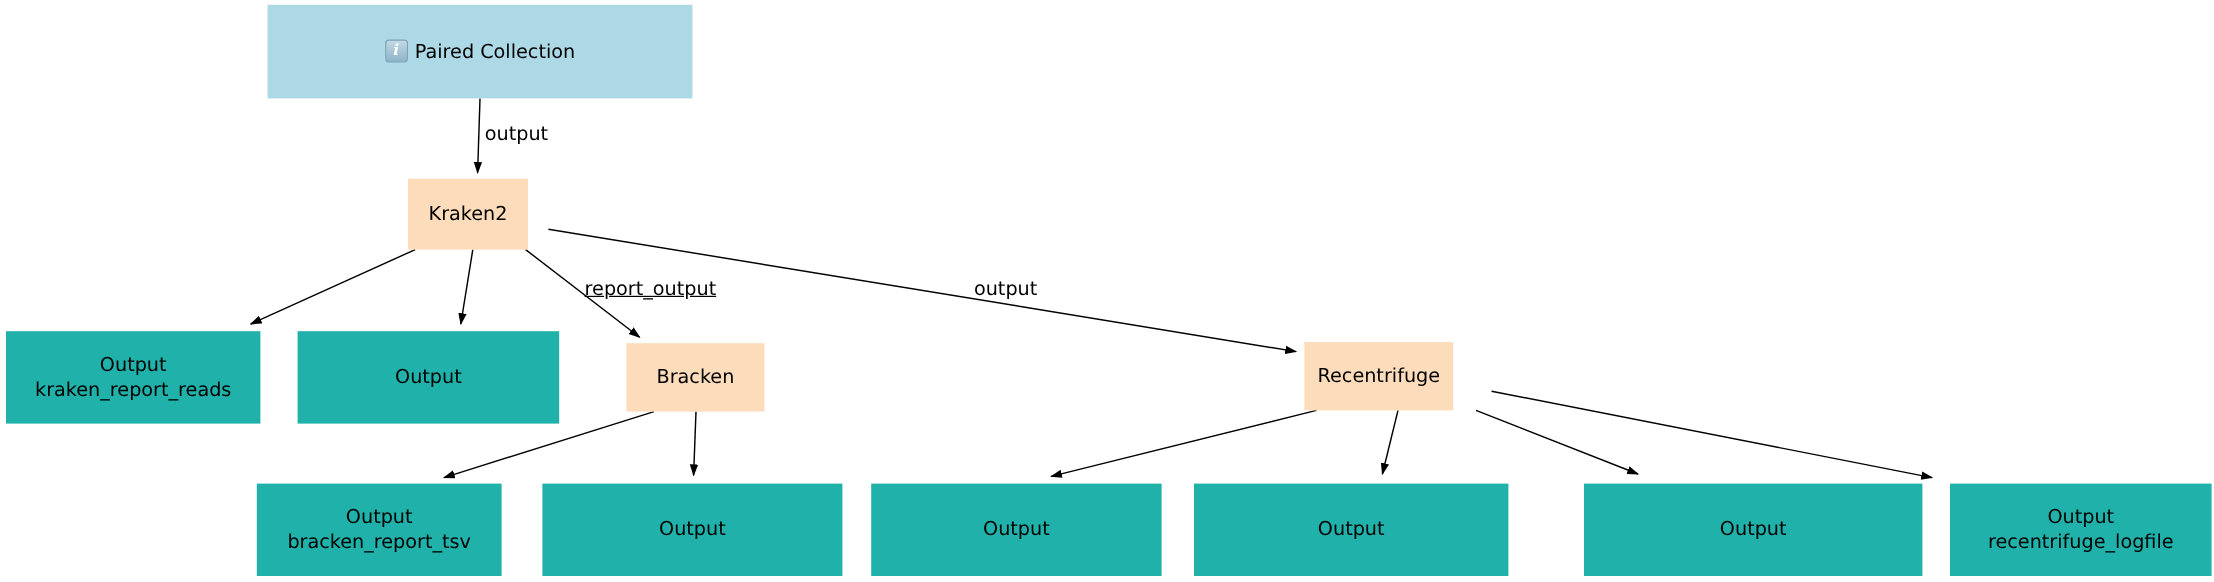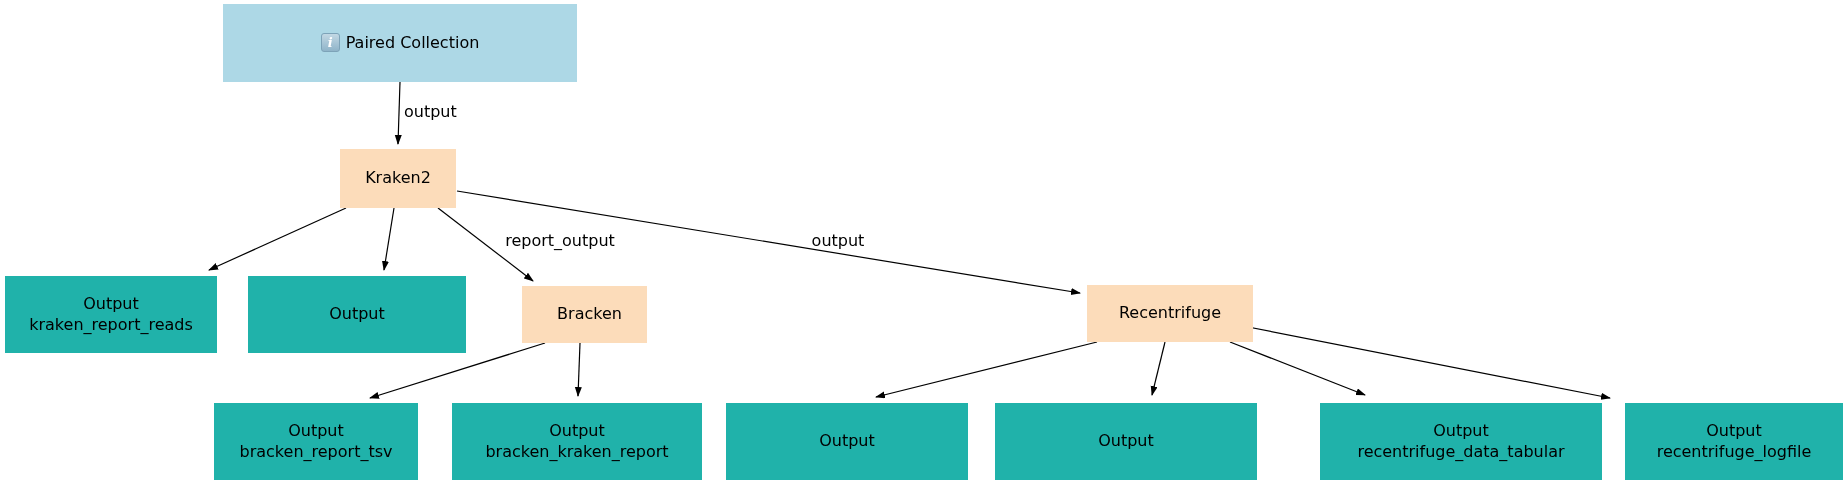--- a/index.html
+++ b/index.html
@@ -58,72 +58,70 @@
     <line x1="457" y1="191" x2="1080" y2="293" marker-end="url(#arrow)"></line>
     <line x1="545" y1="343" x2="370" y2="398" marker-end="url(#arrow)"></line>
     <line x1="580" y1="343" x2="578" y2="396" marker-end="url(#arrow)"></line>
     <line x1="1097" y1="342" x2="876" y2="397" marker-end="url(#arrow)"></line>
     <line x1="1165" y1="342" x2="1152" y2="395" marker-end="url(#arrow)"></line>
     <line x1="1230" y1="342" x2="1365" y2="395" marker-end="url(#arrow)"></line>
     <line x1="1243" y1="326" x2="1610" y2="398" marker-end="url(#arrow)"></line>
   </svg>
 
   <span class="edge-label" style="left:404px;top:102px;">output</span>
-  <span class="edge-label centered" style="left:560px;top:240px;">report_output</span>
+  <span class="edge-label centered" style="left:542px;top:240px;text-decoration:underline;">report_output</span>
   <span class="edge-label centered" style="left:838px;top:240px;">output</span>
 
   <div class="node node-input" style="left:223px;top:4px;width:354px;height:78px;">
     <div class="node-title-row">
       <span class="info-badge">i</span>
       <span>Paired Collection</span>
     </div>
   </div>
 
-  <div class="node node-tool" style="left:340px;top:149px;width:116px;height:59px;">
+  <div class="node node-tool" style="left:340px;top:149px;width:100px;height:59px;">
     <span>Kraken2</span>
   </div>
 
   <div class="node node-output" style="left:5px;top:276px;width:212px;height:77px;">
     <div>Output</div>
     <div>kraken_report_reads</div>
   </div>
 
   <div class="node node-output" style="left:248px;top:276px;width:218px;height:77px;">
     <div>Output</div>
   </div>
 
-  <div class="node node-tool" style="left:522px;top:286px;width:115px;height:57px;padding-left:10px;">
+  <div class="node node-tool" style="left:522px;top:286px;width:115px;height:57px;">
     <span>Bracken</span>
   </div>
 
-  <div class="node node-tool" style="left:1087px;top:285px;width:166px;height:57px;">
+  <div class="node node-tool" style="left:1087px;top:285px;width:124px;height:57px;">
     <span>Recentrifuge</span>
   </div>
 
   <div class="node node-output" style="left:214px;top:403px;width:204px;height:77px;">
     <div>Output</div>
     <div>bracken_report_tsv</div>
   </div>
 
   <div class="node node-output" style="left:452px;top:403px;width:250px;height:77px;">
     <div>Output</div>
-    <div>bracken_kraken_report</div>
   </div>
 
   <div class="node node-output" style="left:726px;top:403px;width:242px;height:77px;">
     <div>Output</div>
   </div>
 
   <div class="node node-output" style="left:995px;top:403px;width:262px;height:77px;">
     <div>Output</div>
   </div>
 
   <div class="node node-output" style="left:1320px;top:403px;width:282px;height:77px;">
     <div>Output</div>
-    <div>recentrifuge_data_tabular</div>
   </div>
 
   <div class="node node-output" style="left:1625px;top:403px;width:218px;height:77px;">
     <div>Output</div>
     <div>recentrifuge_logfile</div>
   </div>
 
 </div>
 
 </body></html>

